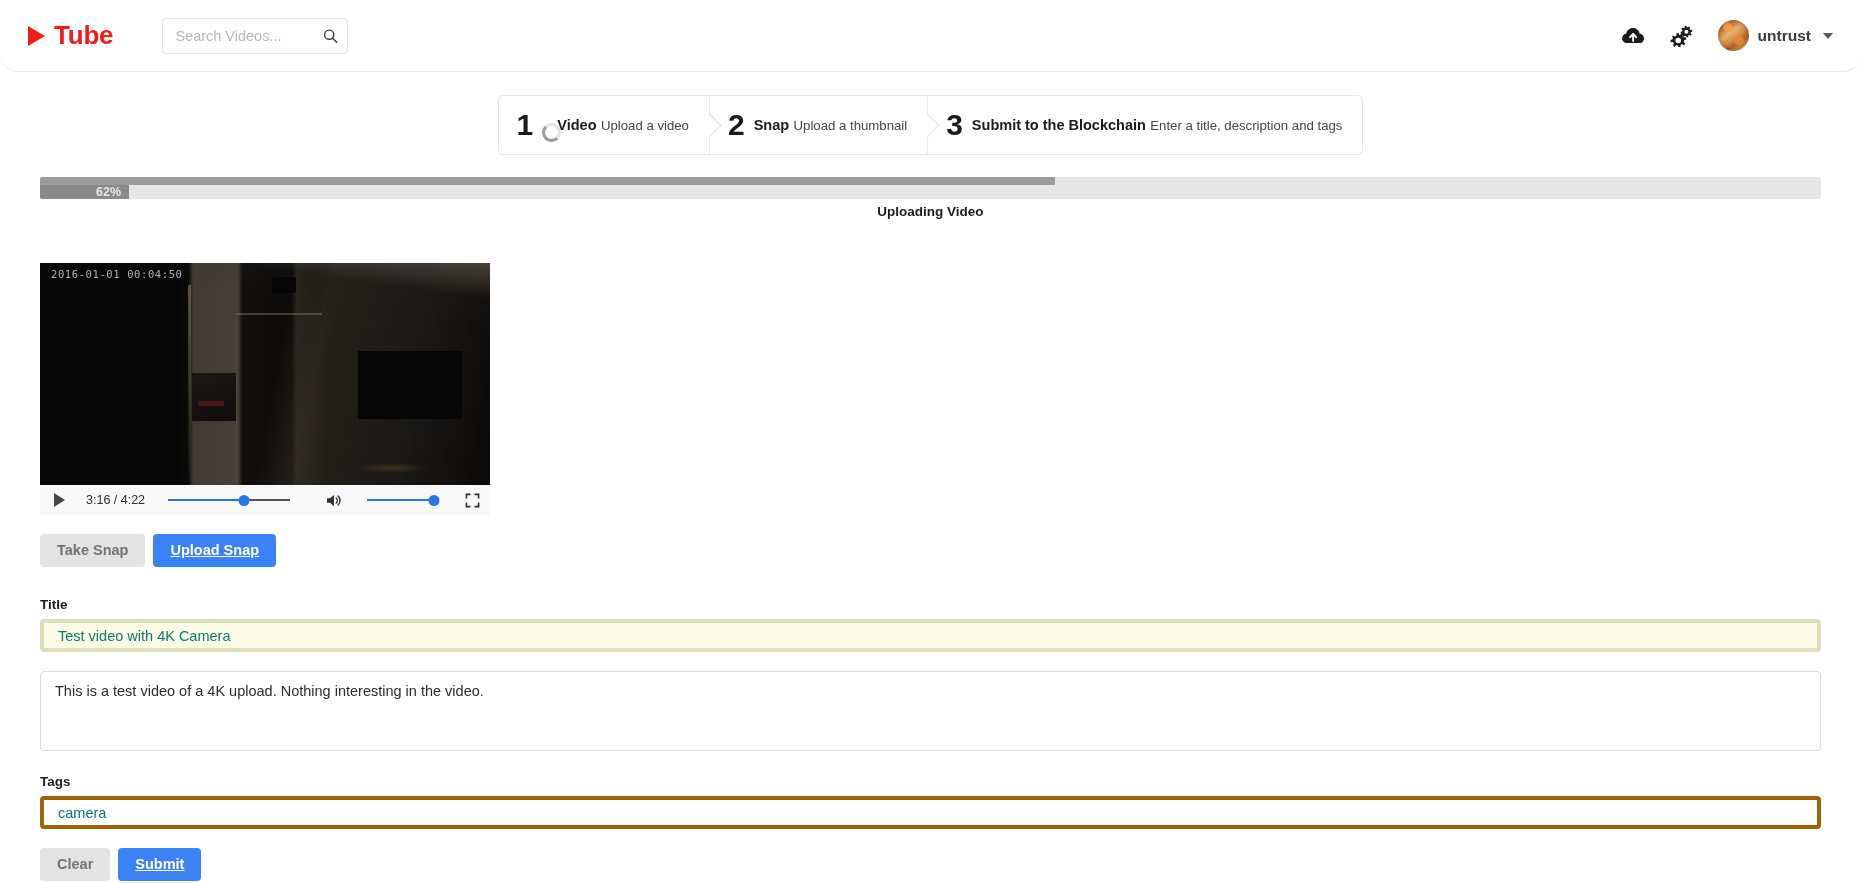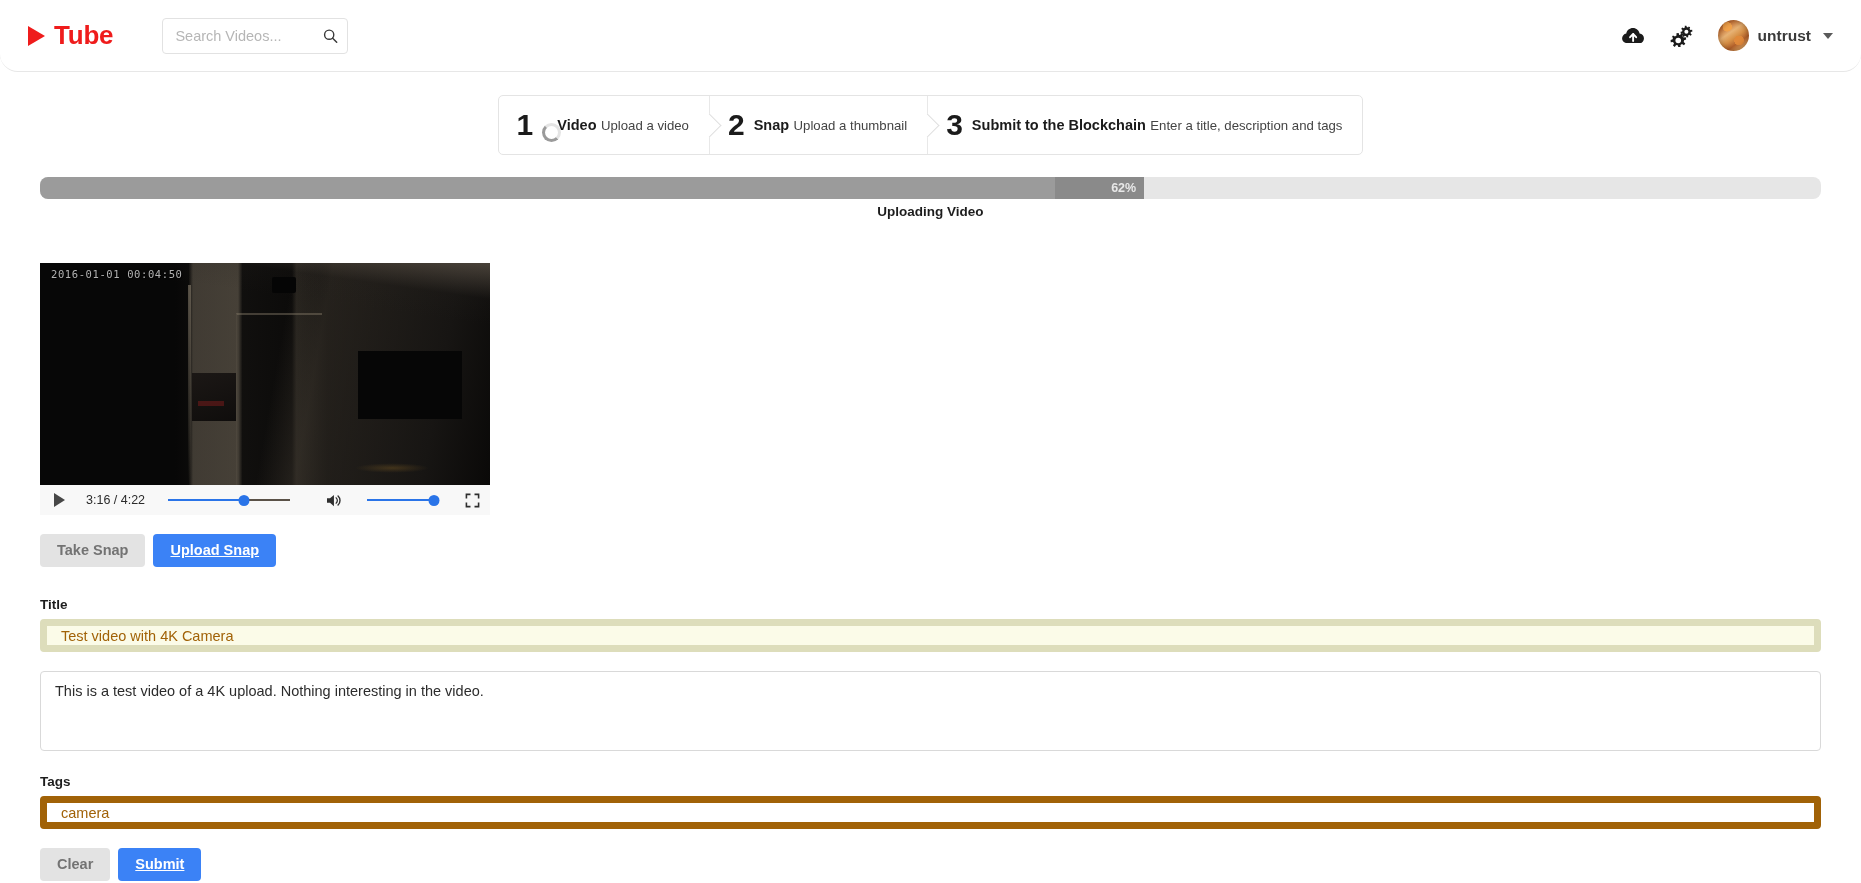--- a/index.html
+++ b/index.html
@@ -182,23 +182,24 @@
     font-size: 13.2px;
     color: #444;
     white-space: nowrap;
   }
 
   
   .progress-wrap { margin: 22px 40px 0 40px; }
   .progress-track {
     height: 22px;
     background: #e6e6e6;
-    border-radius: 8px;
+    border-radius: 2px;
     display: flex;
     overflow: hidden;
+    flex-direction: column;
   }
   .progress-seg-a { background: #9b9b9b; height: 100%; }
   .progress-seg-b {
     background: #8a8a8a;
     height: 100%;
     display: flex;
     align-items: center;
     justify-content: flex-end;
     padding-right: 8px;
   }
@@ -376,26 +377,26 @@
   .field-label {
     font-size: 13.5px;
     font-weight: bold;
     color: #1d1d1d;
     margin-bottom: 7px;
     display: block;
   }
   .text-input {
     width: 100%;
     height: 33px;
-    border: 7px solid #a16207;
+    border: 4px solid #a16207;
     border-radius: 4px;
     padding: 0 14px;
     font-size: 14.5px;
     font-family: "Liberation Sans", sans-serif;
-    color: #a16207;
+    color: #0f766e;
     outline: none;
     background: #fff;
   }
   .text-input.autofill {
     background: #fbfbe8;
     border-color: #ddddbb;
   }
   .textarea {
     width: 100%;
     height: 80px;

